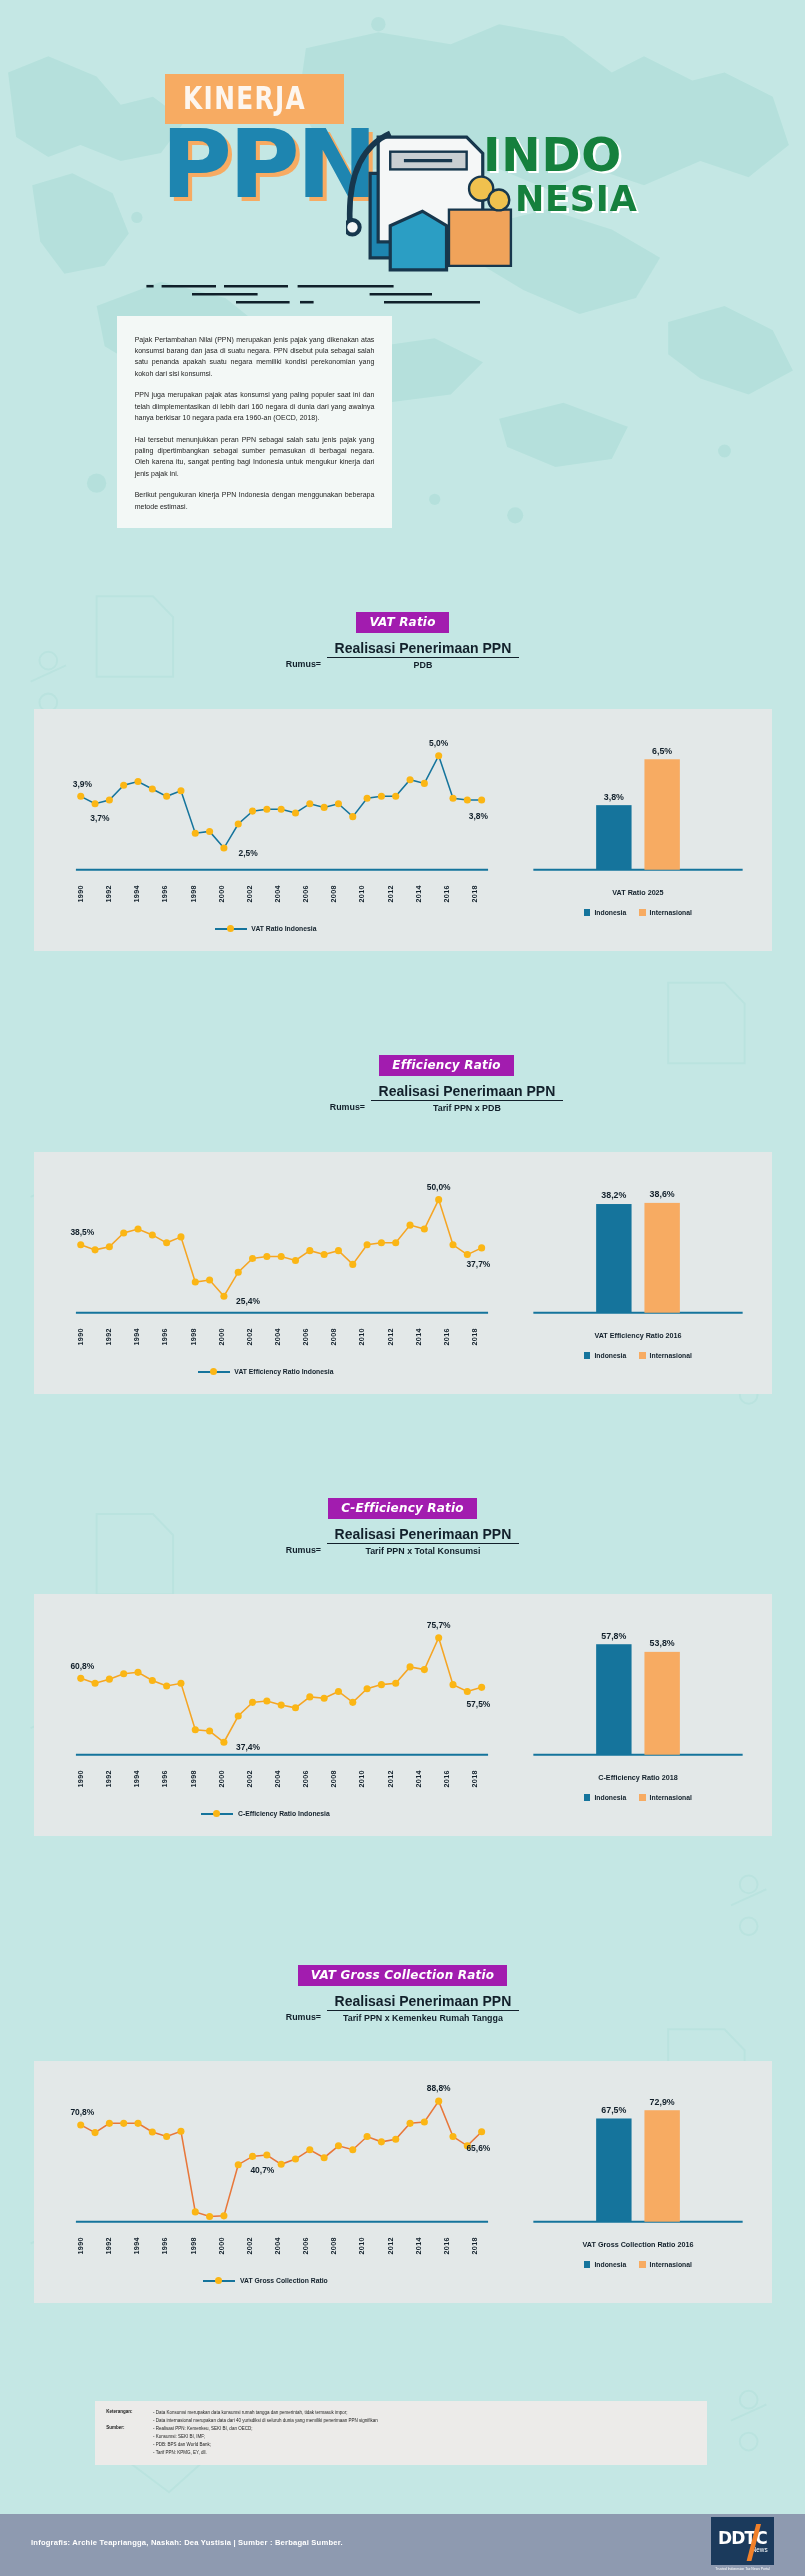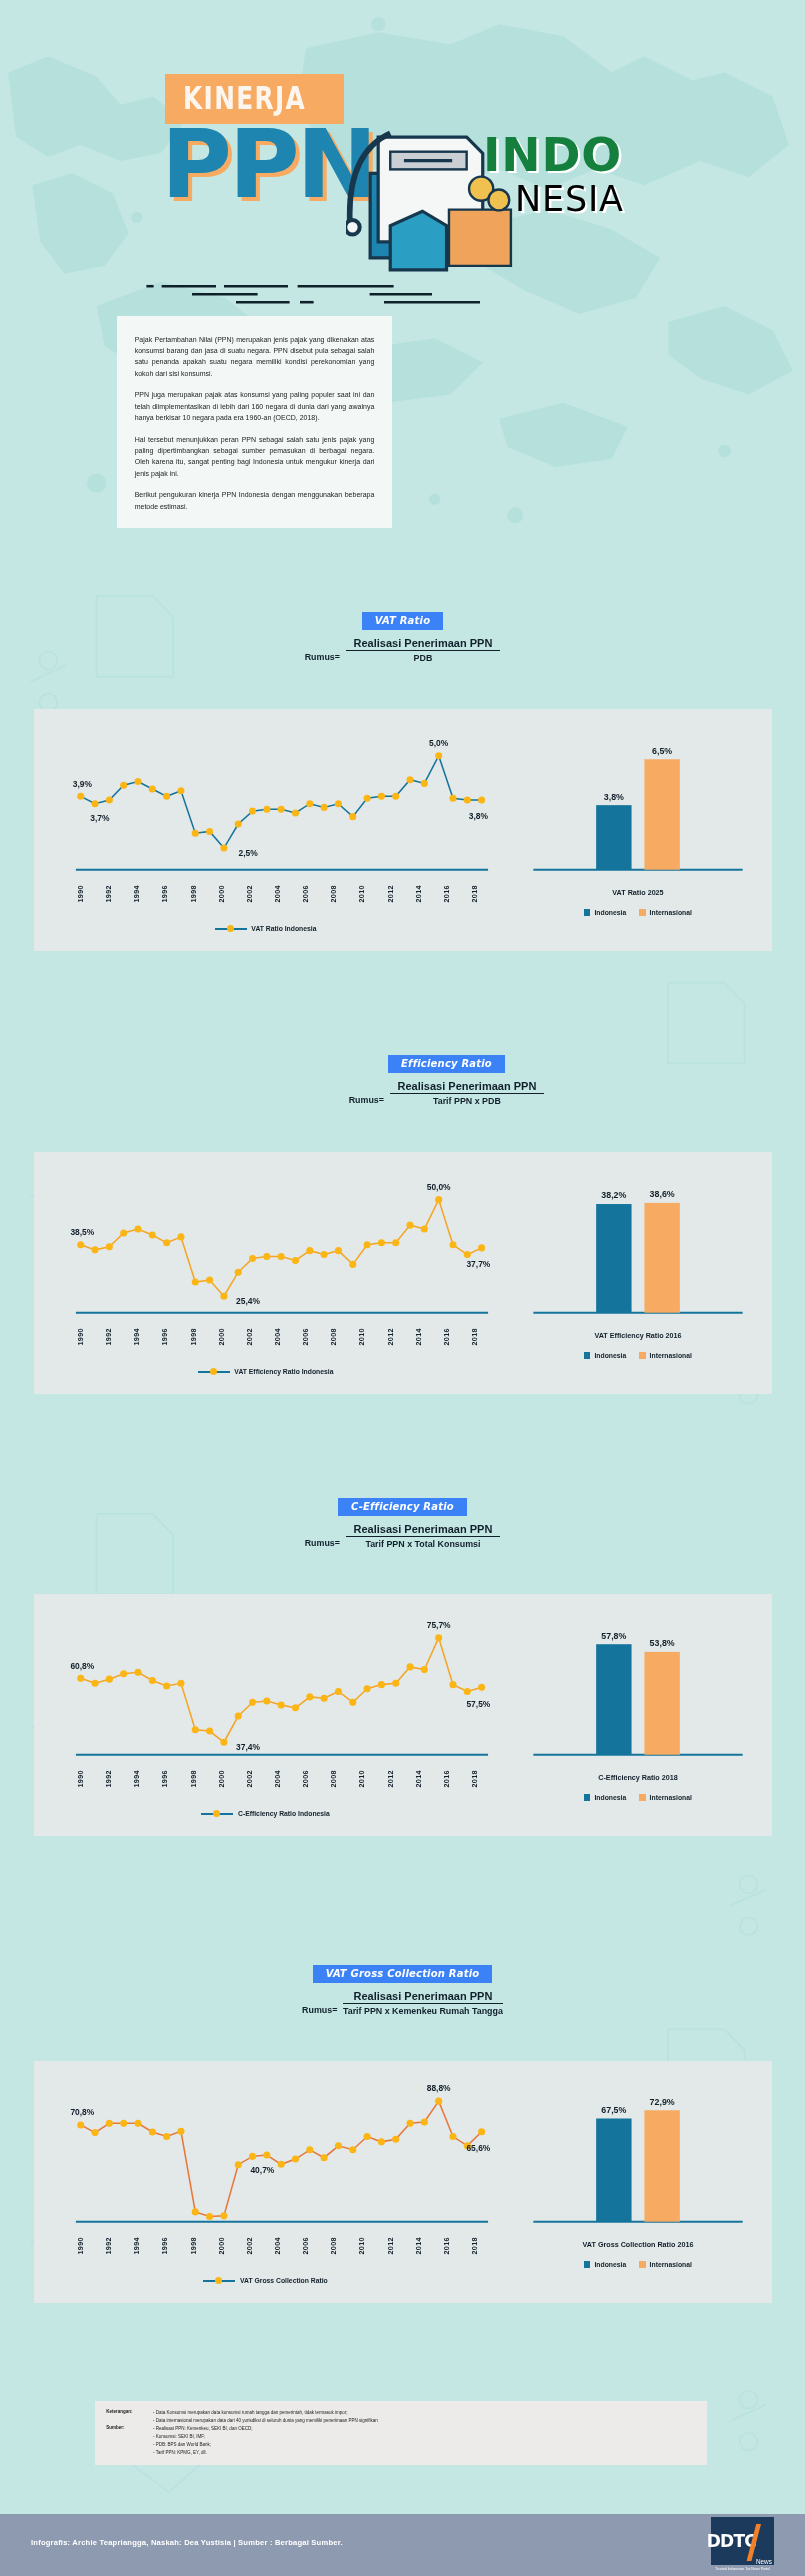--- a/index.html
+++ b/index.html
@@ -45,58 +45,58 @@
   }
   .indo-word{
     position:absolute; left:483px; top:135px;
     font-family:"DejaVu Sans","Liberation Sans",sans-serif;
     font-weight:700; font-size:47px; line-height:40px; letter-spacing:0.8px;
     color:#15803d; text-shadow:2.4px 2.4px 0 #ffffff;
   }
   .nesia-word{
     position:absolute; left:515px; top:179px;
     font-family:"DejaVu Sans","Liberation Sans",sans-serif;
-    font-weight:400; font-size:35px; letter-spacing:0.8px;
-    color:#000000; text-shadow:2.4px 2.4px 0 #ffffff;
+    font-weight:700; font-size:35px; letter-spacing:0.8px;
+    color:#15803d; text-shadow:2.4px 2.4px 0 #ffffff;
   }
 
   
   .intro{
     position:absolute; left:117px; top:316px; width:275px;
     background:#f3f8f6; padding:17.7px 17.7px 16px 17.7px;
   }
   .intro p{
     font-family:"Liberation Sans", sans-serif;
     font-size:7px; line-height:11.3px; color:#1c1c1c;
     text-align:justify; margin-bottom:10.5px;
   }
   .intro p:last-child{ margin-bottom:0; }
 
   
   .section { position:absolute; left:0; width:805px; }
   .sec-title-wrap{ text-align:center; }
   .sec-title{
-    display:inline-block; background:#3b82f6; color:#ffffff;
+    display:inline-block; background:#a21caf; color:#ffffff;
     font-family:"DejaVu Sans","Liberation Sans",sans-serif;
-    font-style:italic; font-weight:700; font-size:10px;
+    font-style:italic; font-weight:700; font-size:12px;
     padding:3.2px 13px 4px 13px; letter-spacing:0.2px;
   }
   .formula{
     display:flex; align-items:center; justify-content:center;
     margin-top:7.2px; gap:5.6px;
   }
   .formula .rumus{
     font-family:"Liberation Sans", sans-serif;
     font-weight:700; font-size:8.9px; color:#12202b;
     align-self:flex-end; padding-bottom:0.8px;
   }
   .frac{ display:inline-block; text-align:center; }
   .frac .num{
     font-family:"Liberation Sans", sans-serif;
-    font-weight:700; font-size:11px; color:#12202b;
+    font-weight:700; font-size:14px; color:#12202b;
     padding:0 8px 0.8px 8px; border-bottom:1.3px solid #12202b;
   }
   .frac .den{
     font-family:"Liberation Sans", sans-serif;
     font-weight:700; font-size:8.9px; color:#12202b;
     padding-top:1.6px;
   }
 
   
   .panel{
@@ -172,21 +172,21 @@
     position:absolute; left:0; top:2514px; width:805px; height:78px;
     background:#8e9ab0;
   }
   .footer-credit{
     position:absolute; left:31px; top:24px;
     font-family:"Liberation Sans", sans-serif;
     font-weight:700; font-size:7.6px; color:#ffffff; letter-spacing:0.2px;
   }
   .logo{
     position:absolute; right:31px; top:3.2px; width:63px; height:48px;
-    background:#1b3a5c; display:flex; flex-direction:row;
+    background:#1b3a5c; display:flex; flex-direction:column;
     align-items:center; justify-content:center;
   }
   .logo .ddtc{
     font-family:"DejaVu Sans","Liberation Sans",sans-serif;
     font-weight:700; font-size:17px; color:#ffffff; letter-spacing:-0.8px;
     line-height:16px; position:relative;
   }
   .logo .news{
     font-family:"Liberation Sans", sans-serif;
     font-size:6.4px; color:#ffffff; align-self:flex-end; margin-right:6.4px;

